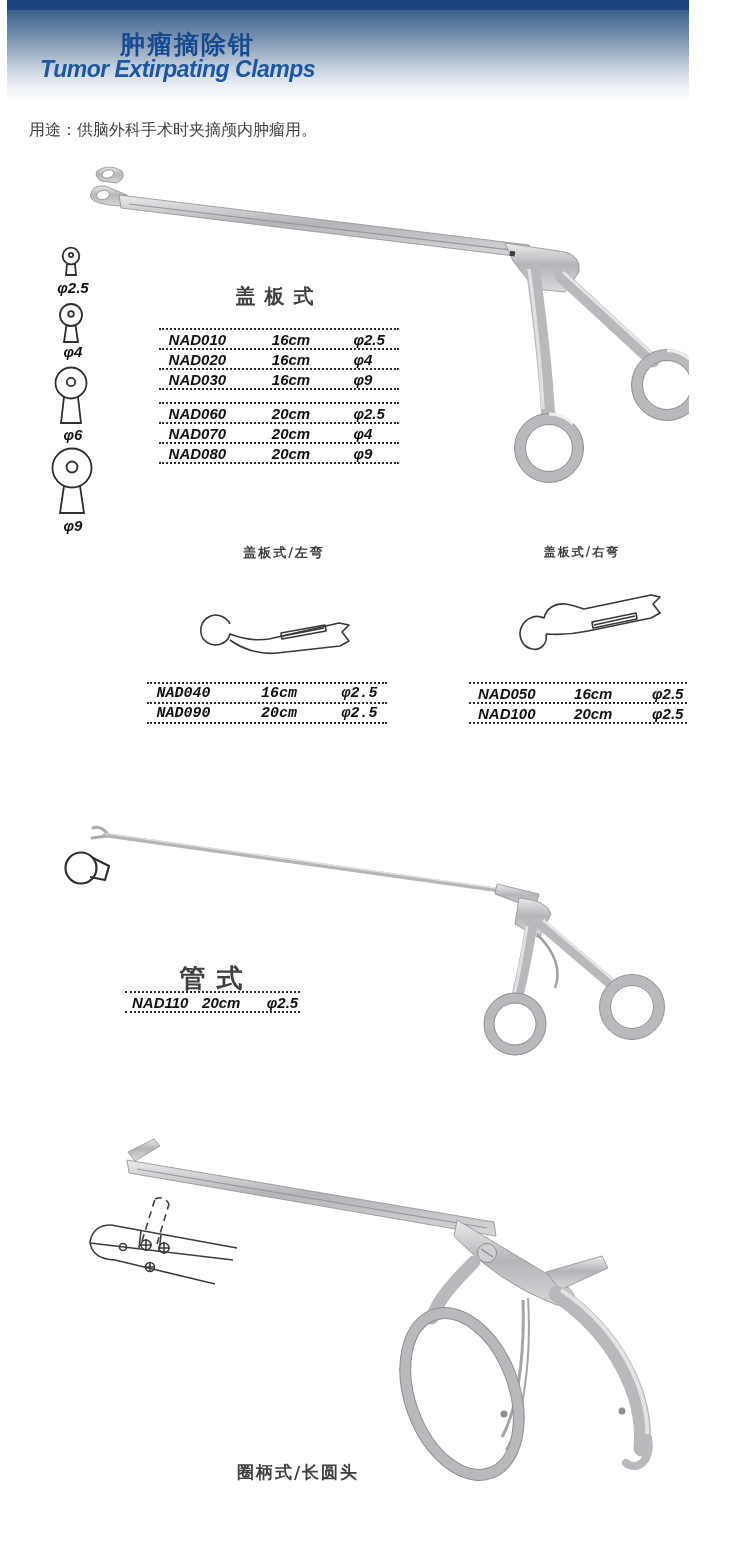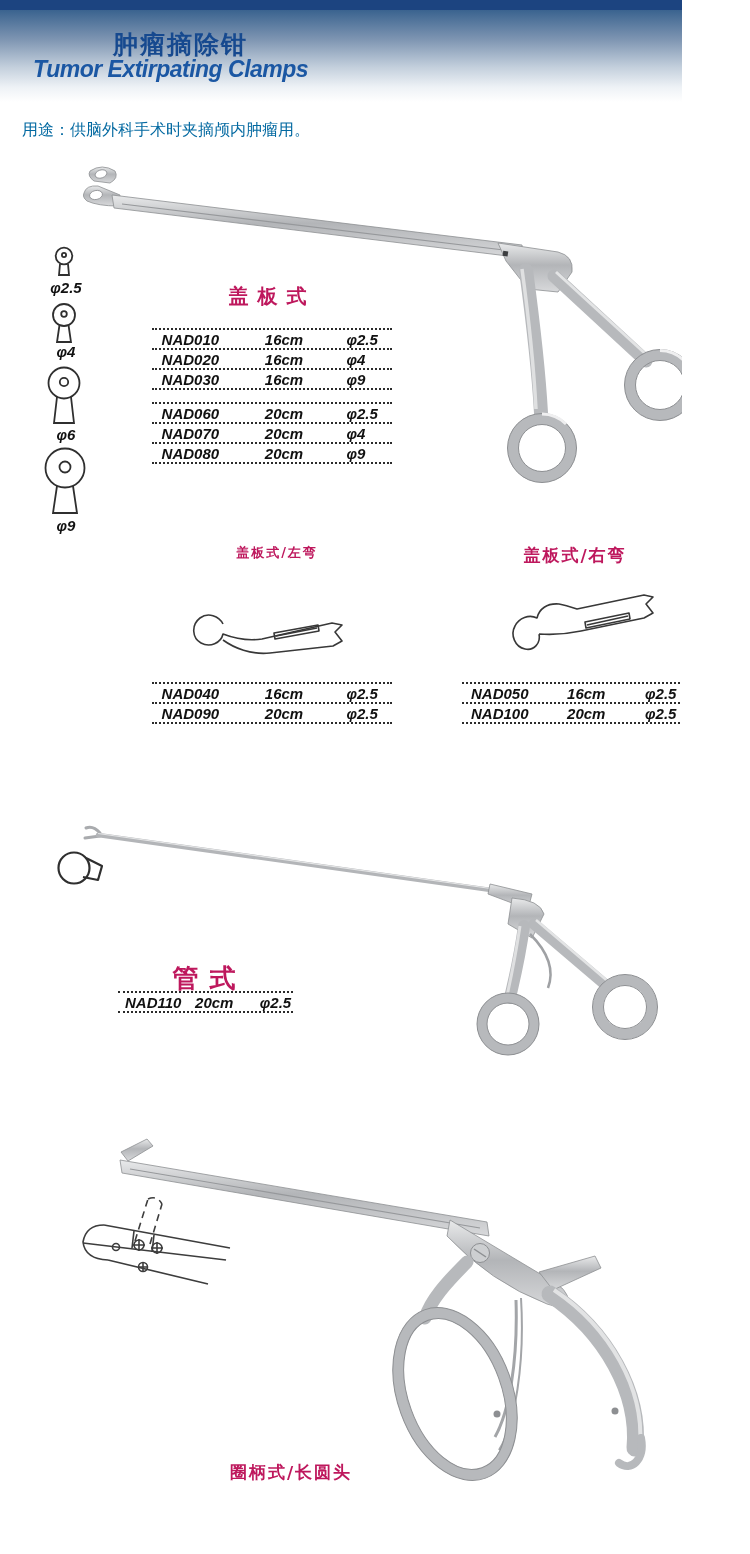--- a/index.html
+++ b/index.html
@@ -1,38 +1,38 @@
 <!DOCTYPE html>
 <html><head>
 <meta charset="utf-8">
 <style>
   html,body{margin:0;padding:0;background:#fff;}
   .page{position:relative;width:682px;height:1554px;background:#fff;overflow:hidden;
-        font-family:"Liberation Sans",sans-serif;}
+        font-family:"Liberation Sans",sans-serif;margin-left:7px;}
   
   .topbar{position:absolute;left:0;top:0;width:750px;height:10px;background:#1c4480;}
   .hero{position:absolute;left:0;top:10px;width:750px;height:92px;
         background:linear-gradient(180deg,#3a638f 0%,#7e95b2 32%,#c3cfdc 62%,#eef2f6 84%,#ffffff 100%);}
   .title-cn{position:absolute;left:113px;top:28px;font-size:25px;font-weight:bold;
             letter-spacing:2px;color:#16498f;white-space:nowrap;}
   .title-en{position:absolute;left:33px;top:56px;font-size:23px;font-weight:bold;font-style:italic;
             color:#1b57a3;white-space:nowrap;letter-spacing:-0.5px;}
-  .usage{position:absolute;left:22px;top:120px;font-size:16px;color:#0369a1;white-space:nowrap;}
+  .usage{position:absolute;left:22px;top:120px;font-size:16px;color:#404040;white-space:nowrap;}
   
   .sec-title{position:absolute;text-align:center;font-family:"DejaVu Serif",serif;
-             font-weight:bold;color:#be185d;white-space:nowrap;}
+             font-weight:bold;color:#404040;white-space:nowrap;}
   .t-cover{left:152px;top:283px;width:240px;font-size:20px;letter-spacing:9px;}
   .t-left{left:170px;top:544px;width:214px;font-size:13px;letter-spacing:2px;}
-  .t-right{left:462px;top:544px;width:226px;font-size:17px;letter-spacing:2px;}
+  .t-right{left:462px;top:544px;width:226px;font-size:12px;letter-spacing:2px;}
   .t-tube{left:118px;top:961px;width:175px;font-size:26px;letter-spacing:11px;padding-left:8px;box-sizing:border-box;}
   .t-ring{left:196px;top:1461px;width:190px;font-size:17px;letter-spacing:2px;}
   
   .tbl{position:absolute;}
   .tbl1{left:152px;top:328px;width:240px;}
-  .tbl2{left:152px;top:682px;width:240px;}
+  .tbl2{left:140px;top:682px;width:240px;font-family:Liberation Mono, monospace;}
   .tbl3{left:462px;top:682px;width:226px;}
   .tbl4{left:118px;top:991px;width:175px;}
   .tbl5{left:155px;top:1495px;width:237px;}
   .grp{border-top:2px dotted #2b2b2b;}
   .grp-b{margin-top:12px;}
   .row{display:flex;align-items:flex-end;height:18px;border-bottom:2px dotted #2b2b2b;
        font-style:italic;font-weight:bold;font-size:15px;color:#111;}
   .cc{width:38%;padding-left:4%;box-sizing:border-box;white-space:nowrap;}
   .cs{width:34%;text-align:center;white-space:nowrap;}
   .cd{flex:1;padding-left:9%;box-sizing:border-box;white-space:nowrap;}

